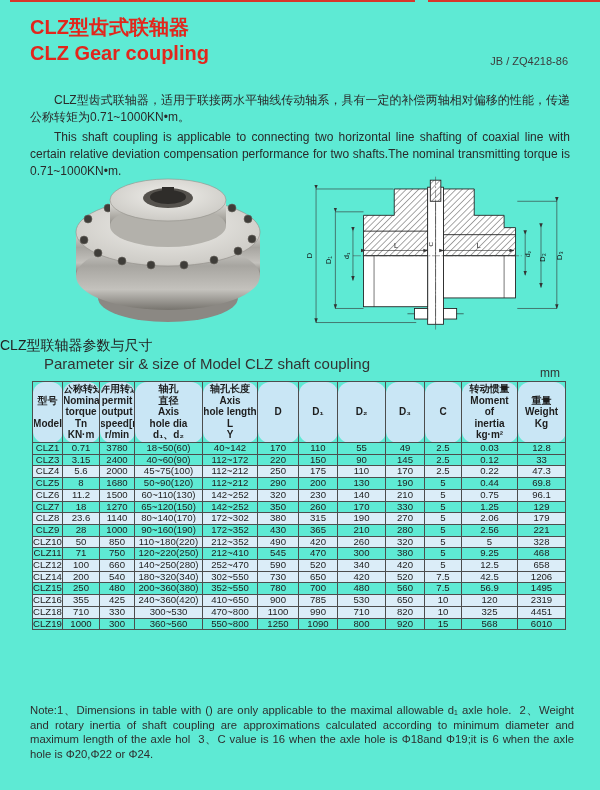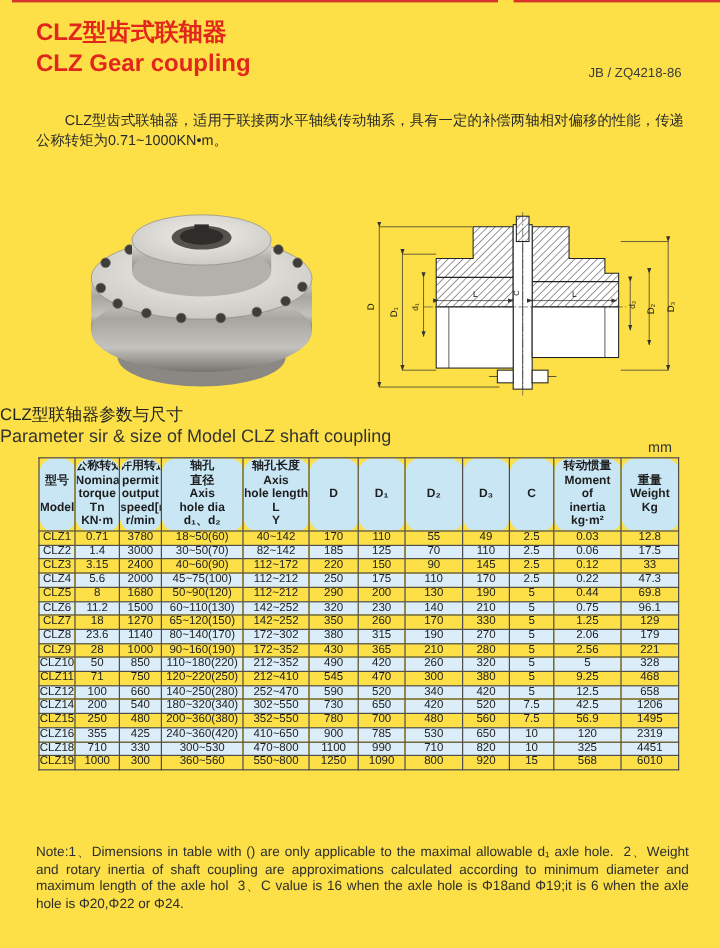--- a/index.html
+++ b/index.html
@@ -1,18 +1,18 @@
 <!DOCTYPE html>
 <html><head>
 <meta charset="utf-8">
 <style>
   html,body{margin:0;padding:0;background:#e9e9e9;}
   .page{
     position:relative; width:600px; height:790px; margin:0 auto;
-    background:#fde047; overflow:hidden;
+    background:#5eead4; overflow:hidden;
     font-family:"Liberation Sans","DejaVu Sans",sans-serif; color:#222;
   }
   .topline{position:absolute;top:0;height:2px;background:#d8362b;}
   .topline.seg1{left:10px;width:405px;}
   .topline.seg2{left:428px;width:172px;}
 
   .titles{position:absolute;left:30px;top:14px;line-height:26px;}
   .title-zh,.title-en{font-size:20px;font-weight:bold;color:#e2261c;}
   .standard{position:absolute;right:32px;top:55px;font-size:11px;color:#3c3c3c;}
 
@@ -21,21 +21,21 @@
   .intro.zh{top:80px;}
   .intro.en{top:117px;}
 
   .figures{position:absolute;left:30px;top:170px;width:540px;height:168px;
            display:flex;align-items:flex-start;}
   .photo-wrap{width:262px;height:160px;margin-left:6px;}
   .drawing-wrap{width:268px;height:168px;margin-left:4px;}
 
   .table-titles{position:absolute;left:0;top:336px;width:100%;}
   .tbl-title-zh{font-size:14px;color:#222;line-height:18px;}
-  .tbl-title-en{font-size:15px;color:#333;line-height:20px;}
+  .tbl-title-en{font-size:15px;color:#333;line-height:20px;padding-left:44px;}
   .unit{position:absolute;right:40px;top:366px;font-size:12px;color:#333;}
 
   table.params{
     position:absolute;left:32px;top:381px;border-collapse:collapse;
     table-layout:fixed;width:533px;font-size:9.5px;color:#1d1d1d;
   }
   table.params th,table.params td{
     border:1px solid #4d4d4d;text-align:center;vertical-align:middle;
     padding:0;overflow:hidden;white-space:nowrap;
   }
@@ -59,20 +59,21 @@
   <div class="topline seg1"></div>
   <div class="topline seg2"></div>
 
   <div class="titles">
     <div class="title-zh">CLZ型齿式联轴器</div>
     <div class="title-en">CLZ Gear coupling</div>
   </div>
   <div class="standard">JB / ZQ4218-86</div>
 
   <p class="intro zh">CLZ型齿式联轴器，适用于联接两水平轴线传动轴系，具有一定的补偿两轴相对偏移的性能，传递公称转矩为0.71~1000KN•m。</p>
+  <p class="intro en">This shaft coupling is applicable to connecting two horizontal line shafting of coaxial line with certain relative deviation compensation performance for two shafts.The nominal transmitting torque is 0.71~1000KN•m.</p>
 
   <div class="figures">
 
     <div class="photo-wrap">
       <svg width="262" height="160" viewBox="0 0 262 160">
         <defs>
           <linearGradient id="metalV" x1="0" y1="0" x2="0" y2="1">
             <stop offset="0" stop-color="#d9d8d4"></stop>
               <stop offset="0.35" stop-color="#a7a5a0"></stop>
             <stop offset="0.7" stop-color="#c4c2bd"></stop>
@@ -286,34 +287,20 @@
           <td>18~50(60)</td>
           <td>40~142</td>
           <td>170</td>
           <td>110</td>
           <td>55</td>
           <td>49</td>
           <td>2.5</td>
           <td>0.03</td>
           <td>12.8</td>
         </tr>
-        <tr class="alt">
-          <td>CLZ2</td>
-          <td>1.4</td>
-          <td>3000</td>
-          <td>30~50(70)</td>
-          <td>82~142</td>
-          <td>185</td>
-          <td>125</td>
-          <td>70</td>
-          <td>110</td>
-          <td>2.5</td>
-          <td>0.06</td>
-          <td>17.5</td>
-        </tr>
         <tr>
           <td>CLZ3</td>
           <td>3.15</td>
           <td>2400</td>
           <td>40~60(90)</td>
           <td>112~172</td>
           <td>220</td>
           <td>150</td>
           <td>90</td>
           <td>145</td>

